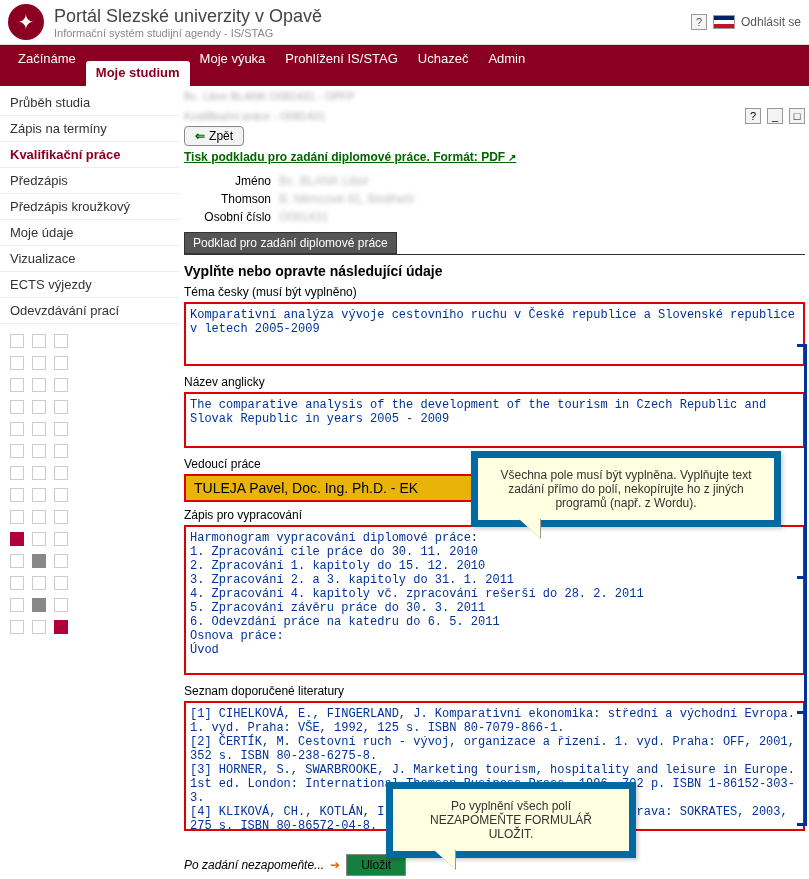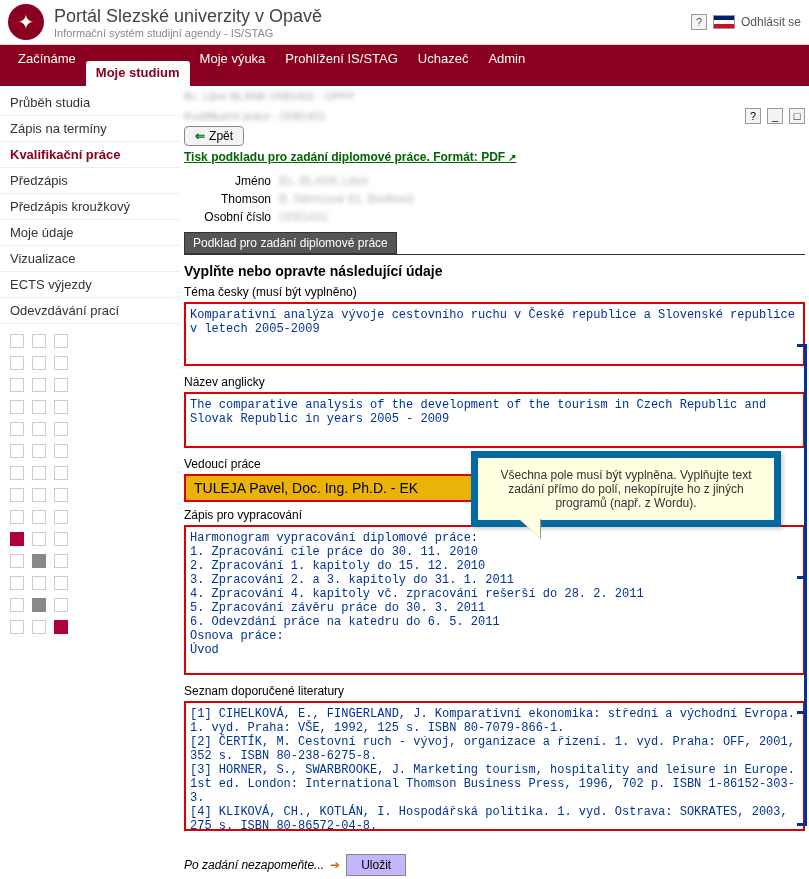--- a/index.html
+++ b/index.html
@@ -42,21 +42,21 @@
 .form-title { font-weight: bold; font-size: 14px; margin: 6px 0; }
 .field-label { font-size: 12px; margin: 6px 0 3px 0; }
 .ta { width: 100%; border: 2px solid #d00; font-family: "Courier New", monospace; font-size: 12px; padding: 4px; resize: none; color: #003399; }
 .ta-short { height: 64px; }
 .ta-med { height: 56px; }
 .sel { width: 320px; border: 2px solid #d00; padding: 3px 4px; font-size: 14px; background: #eab308; }
 .ta-long { height: 150px; overflow-y: scroll; }
 .ta-lit { height: 130px; overflow-y: scroll; }
 .save-row { display: flex; align-items: center; gap: 6px; margin-top: 20px; font-style: italic; }
 .save-row .arrow { color: #d60; font-style: normal; }
-.btn-save { border: 1px solid #888; background: #c4b5fd; padding: 3px 14px; font-size: 12px; font-style: normal; }
+.btn-save { border: 1px solid #888; background: #15803d; padding: 3px 14px; font-size: 12px; font-style: normal; }
 .callout { position: absolute; background: #ffffe1; border: 7px solid #0369a1; padding: 10px 14px; font-size: 12px; color: #333; text-align: center; box-shadow: 2px 2px 4px rgba(0,0,0,.2); z-index: 10; }
 .callout.c1 { top: 365px; right: 28px; width: 310px; }
 .callout.c2 { top: 696px; left: 206px; width: 250px; }
 .callout-tail { position: absolute; width: 0; height: 0; }
 .c1 .callout-tail { bottom: -18px; left: 40px; border-left: 22px solid transparent; border-top: 20px solid #ffffe1; filter: drop-shadow(1px 1px 0 #998); }
 .c2 .callout-tail { bottom: -18px; left: 40px; border-left: 22px solid transparent; border-top: 20px solid #ffffe1; filter: drop-shadow(1px 1px 0 #998); }
 .bracket { position: absolute; right: 2px; border-right: 3px solid #003399; border-top: 3px solid #003399; border-bottom: 3px solid #003399; width: 10px; }
 .br1 { top: 258px; height: 370px; }
 .br2 { top: 490px; height: 250px; }
 </style>
@@ -235,17 +235,21 @@
     <div class="save-row">
       <span>Po zadání nezapomeňte...</span>
       <span class="arrow">➔</span>
       <button class="btn-save">Uložit</button>
     </div>
 
     <div class="callout c1">
       <span>Všechna pole musí být vyplněna. Vyplňujte text zadání přímo do polí, nekopírujte ho z jiných programů (např. z Wordu).</span>
       <div class="callout-tail"></div>
     </div>
+    <div class="callout c2">
+      <span>Po vyplnění všech polí NEZAPOMEŇTE FORMULÁŘ ULOŽIT.</span>
+      <div class="callout-tail"></div>
+    </div>
 
     <div class="bracket br1"></div>
     <div class="bracket br2"></div>
   </div>
 </div>
 
 </body></html>

